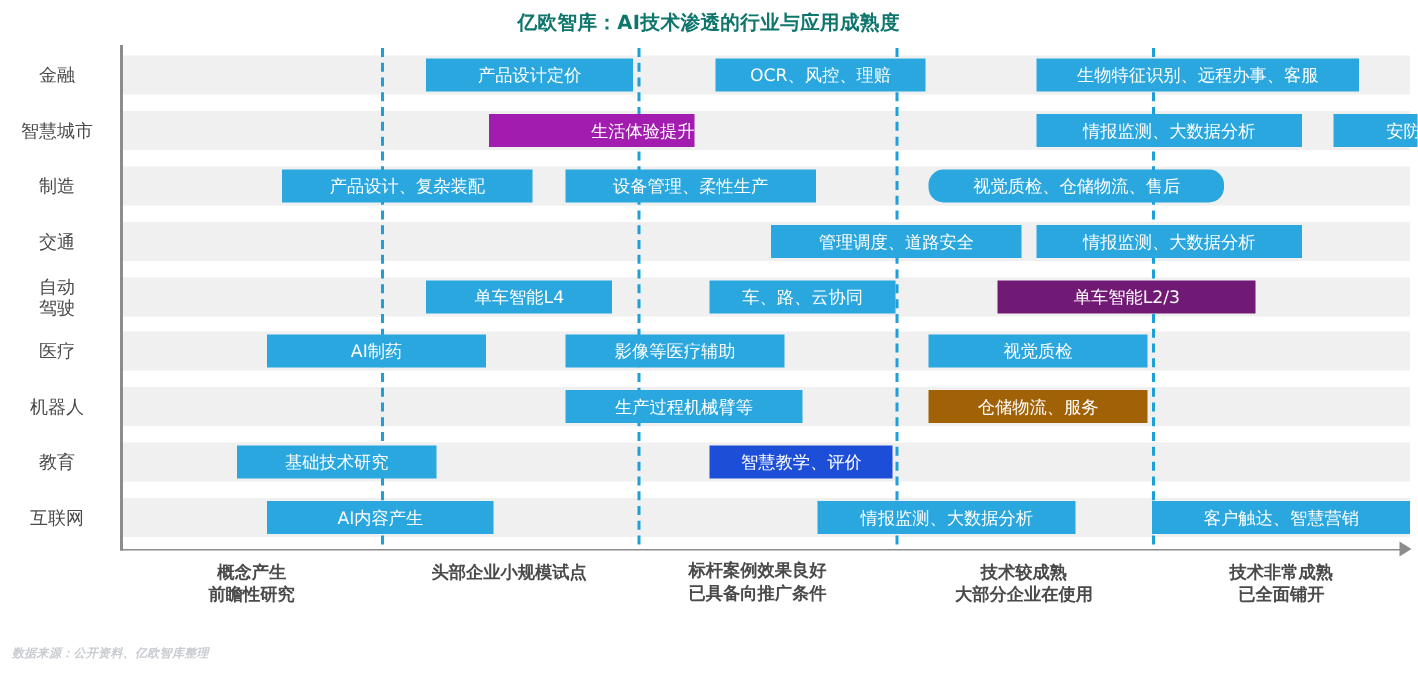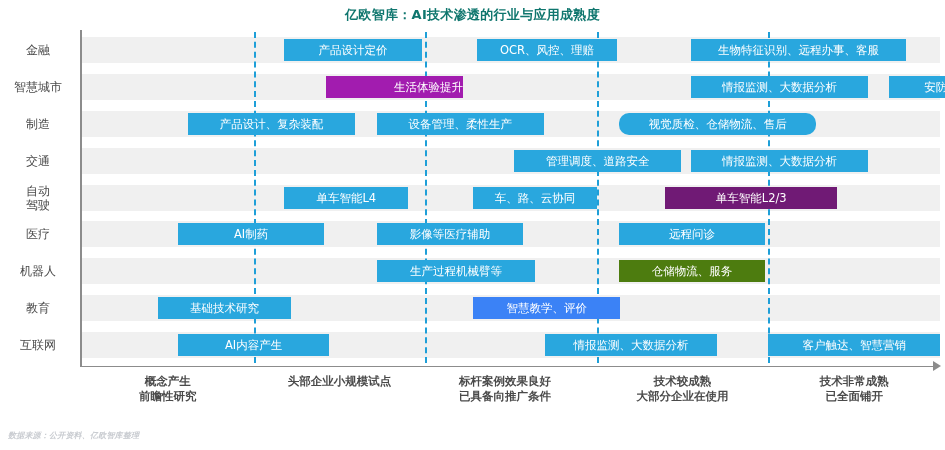--- a/index.html
+++ b/index.html
@@ -139,25 +139,25 @@
       <div class="box" title="产品设计、复杂装配" style="left: 106.392px; width: 166.452px; top: 80.9444px; background: rgb(41, 167, 222);">产品设计、复杂装配</div>
       <div class="box" title="设备管理、柔性生产" style="left: 295.152px; width: 166.452px; top: 80.9444px; background: rgb(41, 167, 222);">设备管理、柔性生产</div>
       <div class="box" title="视觉质检、仓储物流、售后" style="left: 537.108px; width: 197.34px; top: 80.9444px; background: rgb(41, 167, 222); border-radius: 10px;">视觉质检、仓储物流、售后</div>
       <div class="box" title="管理调度、道路安全" style="left: 432.432px; width: 166.452px; top: 117.722px; background: rgb(41, 167, 222);">管理调度、道路安全</div>
       <div class="box" title="情报监测、大数据分析" style="left: 609.18px; width: 176.748px; top: 117.722px; background: rgb(41, 167, 222);">情报监测、大数据分析</div>
       <div class="box" title="单车智能L4" style="left: 202.488px; width: 123.552px; top: 154.5px; background: rgb(41, 167, 222);">单车智能L4</div>
       <div class="box" title="车、路、云协同" style="left: 391.248px; width: 123.552px; top: 154.5px; background: rgb(41, 167, 222);">车、路、云协同</div>
       <div class="box" title="单车智能L2/3" style="left: 583.44px; width: 171.6px; top: 154.5px; background: #701a75;">单车智能L2/3</div>
       <div class="box" title="AI制药" style="left: 96.096px; width: 145.86px; top: 191.278px; background: rgb(41, 167, 222);">AI制药</div>
       <div class="box" title="影像等医疗辅助" style="left: 295.152px; width: 145.86px; top: 191.278px; background: rgb(41, 167, 222);">影像等医疗辅助</div>
-      <div class="box" title="远程问诊" style="left: 537.108px; width: 145.86px; top: 191.278px; background: rgb(41, 167, 222);">远程问诊</div>
+      <div class="box" title="远程问诊" style="left: 537.108px; width: 145.86px; top: 191.278px; background: rgb(41, 167, 222);">视觉质检</div>
       <div class="box" title="生产过程机械臂等" style="left: 295.152px; width: 157.872px; top: 228.056px; background: rgb(41, 167, 222);">生产过程机械臂等</div>
-      <div class="box" title="仓储物流、服务" style="left: 537.108px; width: 145.86px; top: 228.056px; background: #4d7c0f;">仓储物流、服务</div>
+      <div class="box" title="仓储物流、服务" style="left: 537.108px; width: 145.86px; top: 228.056px; background: #a16207;">仓储物流、服务</div>
       <div class="box" title="基础技术研究" style="left: 75.504px; width: 133.848px; top: 264.833px; background: rgb(41, 167, 222);">基础技术研究</div>
-      <div class="box" title="智慧教学、评价" style="left: 391.248px; width: 147px; top: 264.833px; background: #3b82f6;">智慧教学、评价</div>
+      <div class="box" title="智慧教学、评价" style="left: 391.248px; width: 122px; top: 264.833px; background: #1d4ed8;">智慧教学、评价</div>
       <div class="box" title="AI内容产生" style="left: 96.096px; width: 151.008px; top: 301.611px; background: rgb(41, 167, 222);">AI内容产生</div>
       <div class="box" title="情报监测、大数据分析" style="left: 463.32px; width: 171.6px; top: 301.611px; background: rgb(41, 167, 222);">情报监测、大数据分析</div>
       <div class="box" title="客户触达、智慧营销" style="left: 686.4px; width: 171.6px; top: 301.611px; background: rgb(41, 167, 222);">客户触达、智慧营销</div>
     </div>
 
   <div class="axis-y"></div>
   <div class="axis-x"></div>
   <div class="axis-arrow"></div>
 
   <div id="stages">

